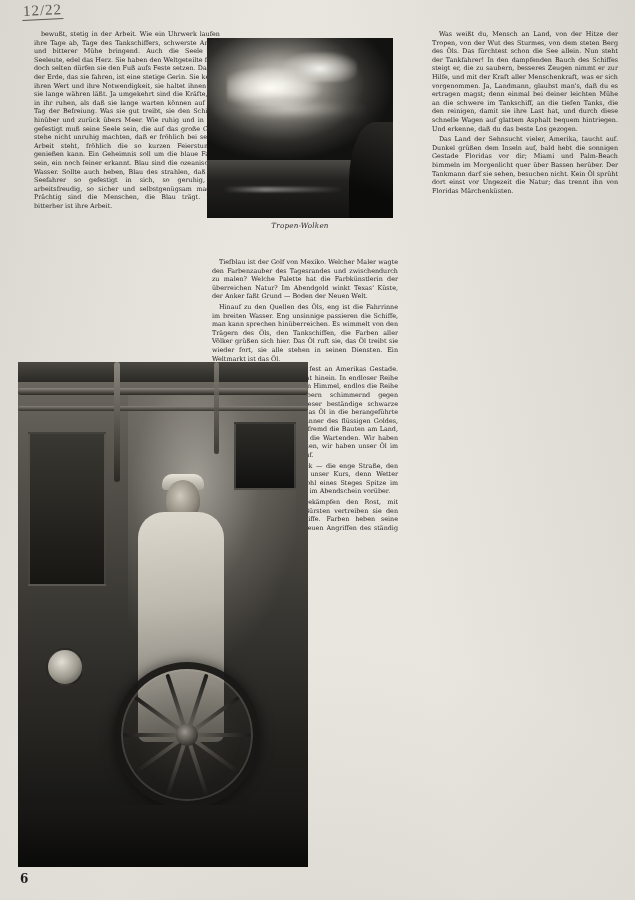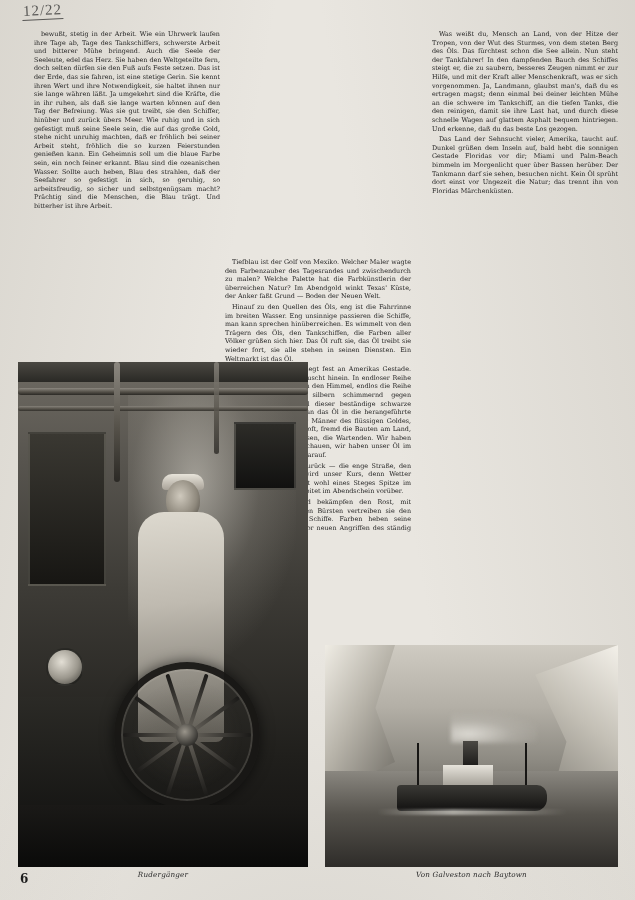--- a/index.html
+++ b/index.html
@@ -61,21 +61,21 @@
     line-height: 8.6px;
     text-align: justify;
     color: #232323;
     font-family: "DejaVu Serif", serif;
   }
   .col p {
     margin: 0 0 2px 0;
     text-indent: 7px;
   }
   .col-left { left: 16px; }
-  .col-mid  { left: 207px; }
+  .col-mid  { left: 194px; }
   .col-right{ left: 414px; }
 
   .fig {
     position: absolute;
   }
   .fig .frame {
     background: #111;
     position: relative;
     overflow: hidden;
   }
@@ -301,20 +301,33 @@
       <p>Die Männer an Bord bekämpfen den Rost, mit Hämmern und stählernen Bürsten vertreiben sie den Erzfeind der eisernen Schiffe. Farben heben seine Schäden und schützen vor neuen Angriffen des ständig lauernden Feindes.</p>
     </div>
 
     <div class="col col-right">
       <p>Was weißt du, Mensch an Land, von der Hitze der Tropen, von der Wut des Sturmes, von dem steten Berg des Öls. Das fürchtest schon die See allein. Nun steht der Tankfahrer! In den dampfenden Bauch des Schiffes steigt er, die zu saubern, besseres Zeugen nimmt er zur Hilfe, und mit der Kraft aller Menschenkraft, was er sich vorgenommen. Ja, Landmann, glaubst man's, daß du es ertragen magst; denn einmal bei deiner leichten Mühe an die schwere im Tankschiff, an die tiefen Tanks, die den reinigen, damit sie ihre Last hat, und durch diese schnelle Wagen auf glattem Asphalt bequem hintriegen. Und erkenne, daß du das beste Los gezogen.</p>
       <p>Das Land der Sehnsucht vieler, Amerika, taucht auf. Dunkel grüßen dem Inseln auf, bald hebt die sonnigen Gestade Floridas vor dir; Miami und Palm-Beach bimmeln im Morgenlicht quer über Bassen herüber. Der Tankmann darf sie sehen, besuchen nicht. Kein Öl sprüht dort einst vor Ungezeit die Natur; das trennt ihn von Floridas Märchenküsten.</p>
     </div>
 
   </div>
 
+  <div class="fig" id="fig-clouds">
+    <div class="frame">
+      <div class="sky"></div>
+      <div class="cloudA"></div>
+      <div class="cloudB"></div>
+      <div class="cloudC"></div>
+      <div class="horizon"></div>
+      <div class="sea"></div>
+      <div class="sea-glint"></div>
+      <div class="hull-dark"></div>
+    </div>
+    <div class="cap">Tropen-Wolken</div>
+  </div>
 
   <div class="fig" id="fig-helm">
     <div class="frame">
       <div class="engine-room"></div>
       <div class="wall-light"></div>
       <div class="beam"></div>
       <div class="pipe p1"></div>
       <div class="pipe p2"></div>
       <div class="pipe p3"></div>
       <div class="pipe p4"></div>
@@ -328,35 +341,18 @@
       <div class="wheel">
         <div class="spoke" style="transform:rotate(0deg);"></div>
         <div class="spoke" style="transform:rotate(36deg);"></div>
         <div class="spoke" style="transform:rotate(72deg);"></div>
         <div class="spoke" style="transform:rotate(108deg);"></div>
         <div class="spoke" style="transform:rotate(144deg);"></div>
         <div class="hub"></div>
       </div>
       <div class="floor"></div>
     </div>
-    <div class="cap">Rudergänger</div>
   </div>
 
-  <div class="fig" id="fig-ship">
-    <div class="frame">
-      <div class="seascape"></div>
-      <div class="cliff-left"></div>
-      <div class="cliff-right"></div>
-      <div class="water"></div>
-      <div class="smoke"></div>
-      <div class="ship-mast-a"></div>
-      <div class="ship-mast-b"></div>
-      <div class="ship-funnel"></div>
-      <div class="ship-super"></div>
-      <div class="ship-hull"></div>
-      <div class="wake"></div>
-    </div>
-    <div class="cap">Von Galveston nach Baytown</div>
-  </div>
 
   <div class="pagenum">6</div>
 
 </div>
 
 </body></html>

